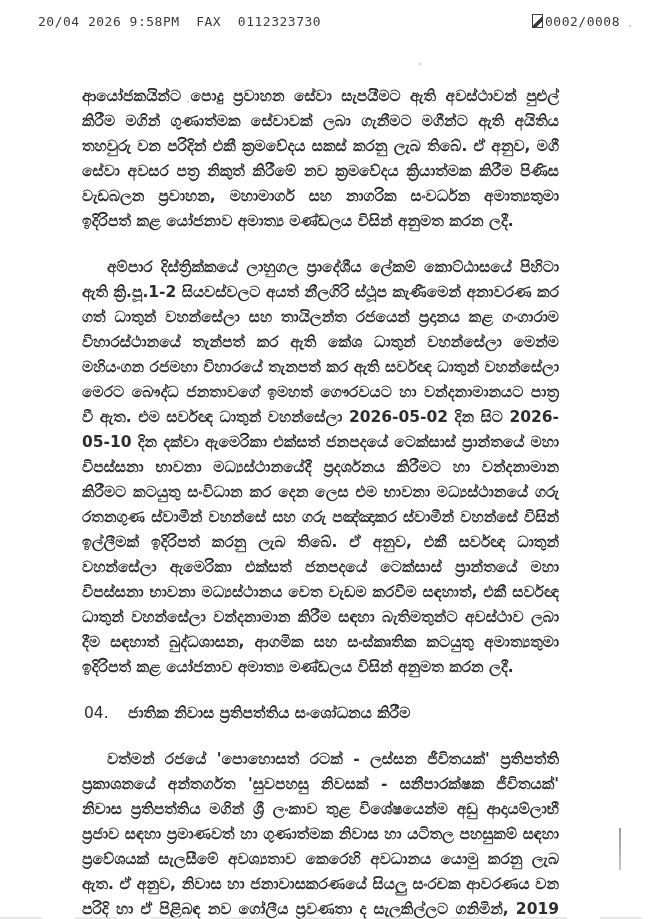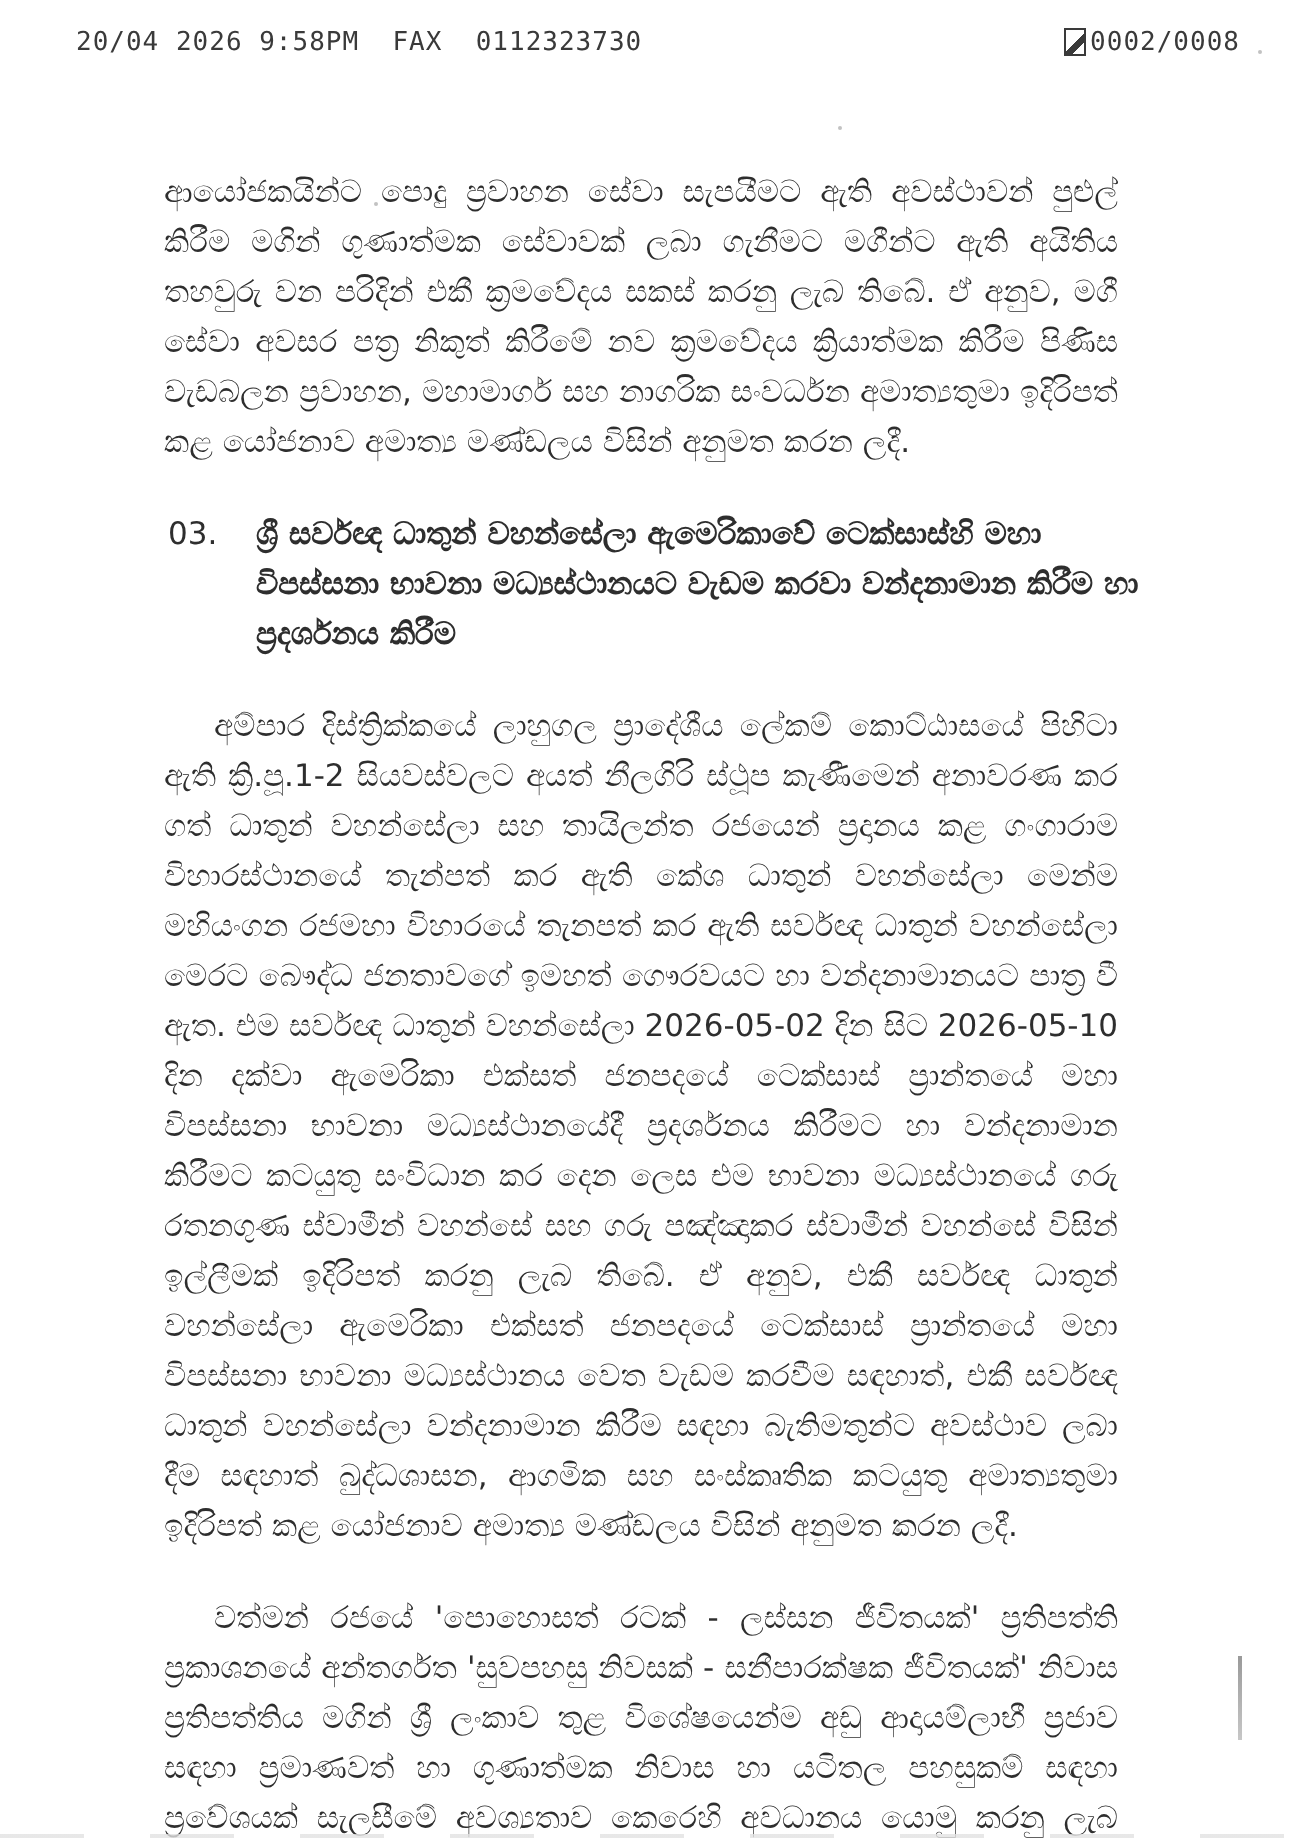--- a/index.html
+++ b/index.html
@@ -29,21 +29,21 @@
     display:inline-block;width:9px;height:12px;
     border:1px solid #3a3a3a;margin-right:2px;
     background:linear-gradient(135deg,#ffffff 0 52%,#3a3a3a 52% 72%,#ffffff 72%);
   }
   
   .doc-body{
     position:absolute;top:84px;left:82px;width:493px;
     font-size:15.5px;line-height:25px;
     text-align:justify;
   }
-  .para{margin:0 16px 21px 0;text-indent:0;}
+  .para{margin:0 16px 21px 0;text-indent:0;font-weight:bold;}
   .para.indented{text-indent:25px;}
   .section{margin:0;}
   .sec-head{
     position:relative;margin:0 0 21px 0;
   }
   .sec-num{
     position:absolute;left:2px;top:0;
     font-weight:normal;
   }
   .sec-title{
@@ -79,28 +79,28 @@
       <span class="page-icon"></span>
       <span>0002/0008</span>
     </span>
   </header>
 
   <main class="doc-body">
 
     <p class="para">ආයෝජකයින්ට පොදු ප්‍රවාහන සේවා සැපයීමට ඇති අවස්ථාවන් පුළුල් කිරීම මගින් ගුණාත්මක සේවාවක් ලබා ගැනීමට මගීන්ට ඇති අයිතිය තහවුරු වන පරිදින් එකී ක්‍රමවේදය සකස් කරනු ලැබ තිබේ. ඒ අනුව, මගී සේවා අවසර පත්‍ර නිකුත් කිරීමේ නව ක්‍රමවේදය ක්‍රියාත්මක කිරීම පිණිස වැඩබලන ප්‍රවාහන, මහාමාර්ග සහ නාගරික සංවර්ධන අමාත්‍යතුමා ඉදිරිපත් කළ යෝජනාව අමාත්‍ය මණ්ඩලය විසින් අනුමත කරන ලදී.</p>
 
     <section class="section section-03">
-      <div class="sec-head">
-        <span class="sec-num">03.</span>
-        <h2 class="sec-title">ශ්‍රී සර්වඥ ධාතුන් වහන්සේලා ඇමෙරිකාවේ ටෙක්සාස්හි මහා විපස්සනා භාවනා මධ්‍යස්ථානයට වැඩම කරවා වන්දනාමාන කිරීම හා ප්‍රදර්ශනය කිරීම</h2>
-      </div>
       <p class="para indented">අම්පාර දිස්ත්‍රික්කයේ ලාහුගල ප්‍රාදේශීය ලේකම් කොට්ඨාසයේ පිහිටා ඇති ක්‍රි.පූ.1-2 සියවස්වලට අයත් නීලගිරි ස්ථූප කැණීමෙන් අනාවරණ කර ගත් ධාතුන් වහන්සේලා සහ තායිලන්ත රජයෙන් ප්‍රදානය කළ ගංගාරාම විහාරස්ථානයේ තැන්පත් කර ඇති කේශ ධාතුන් වහන්සේලා මෙන්ම මහියංගන රජමහා විහාරයේ තැනපත් කර ඇති සර්වඥ ධාතුන් වහන්සේලා මෙරට බෞද්ධ ජනතාවගේ ඉමහත් ගෞරවයට හා වන්දනාමානයට පාත්‍ර වී ඇත. එම සර්වඥ ධාතුන් වහන්සේලා 2026-05-02 දින සිට 2026-05-10 දින දක්වා ඇමෙරිකා එක්සත් ජනපදයේ ටෙක්සාස් ප්‍රාන්තයේ මහා විපස්සනා භාවනා මධ්‍යස්ථානයේදී ප්‍රදර්ශනය කිරීමට හා වන්දනාමාන කිරීමට කටයුතු සංවිධාන කර දෙන ලෙස එම භාවනා මධ්‍යස්ථානයේ ගරු රතනගුණ ස්වාමීන් වහන්සේ සහ ගරු පඤ්ඤාකර ස්වාමීන් වහන්සේ විසින් ඉල්ලීමක් ඉදිරිපත් කරනු ලැබ තිබේ. ඒ අනුව, එකී සර්වඥ ධාතුන් වහන්සේලා ඇමෙරිකා එක්සත් ජනපදයේ ටෙක්සාස් ප්‍රාන්තයේ මහා විපස්සනා භාවනා මධ්‍යස්ථානය වෙත වැඩම කරවීම සඳහාත්, එකී සර්වඥ ධාතුන් වහන්සේලා වන්දනාමාන කිරීම සඳහා බැතිමතුන්ට අවස්ථාව ලබා දීම සඳහාත් බුද්ධශාසන, ආගමික සහ සංස්කෘතික කටයුතු අමාත්‍යතුමා ඉදිරිපත් කළ යෝජනාව අමාත්‍ය මණ්ඩලය විසින් අනුමත කරන ලදී.</p>
     </section>
 
     <section class="section section-04">
+      <div class="sec-head">
+        <span class="sec-num">04.</span>
+        <h2 class="sec-title">ජාතික නිවාස ප්‍රතිපත්තිය සංශෝධනය කිරීම</h2>
+      </div>
       <p class="para indented">වත්මන් රජයේ 'පොහොසත් රටක් - ලස්සන ජීවිතයක්' ප්‍රතිපත්ති ප්‍රකාශනයේ අන්තර්ගත 'සුවපහසු නිවසක් - සනීපාරක්ෂක ජීවිතයක්' නිවාස ප්‍රතිපත්තිය මගින් ශ්‍රී ලංකාව තුළ විශේෂයෙන්ම අඩු ආදායම්ලාභී ප්‍රජාව සඳහා ප්‍රමාණවත් හා ගුණාත්මක නිවාස හා යටිතල පහසුකම් සඳහා ප්‍රවේශයක් සැලසීමේ අවශ්‍යතාව කෙරෙහි අවධානය යොමු කරනු ලැබ ඇත. ඒ අනුව, නිවාස හා ජනාවාසකරණයේ සියලු සංරචක ආවරණය වන පරිදි හා ඒ පිළිබඳ නව ගෝලීය ප්‍රවණතා ද සැලකිල්ලට ගනිමින්, 2019 වර්ෂයේ දී අවසන් වරට සංශෝධන කරනු ලැබ ඇති ජාතික නිවාස ප්‍රතිපත්තිය නැවත සංශෝධනය කිරීමේ අවශ්‍යතාවය හඳුනා ගනු ලැබ තිබේ.</p>
     </section>
 
   </main>
 
   <div class="artifact-right-line"></div>
   <div class="artifact-bottom-line"></div>
   <div class="speck s1"></div>
   <div class="speck s2"></div>
   <div class="speck s3"></div>

